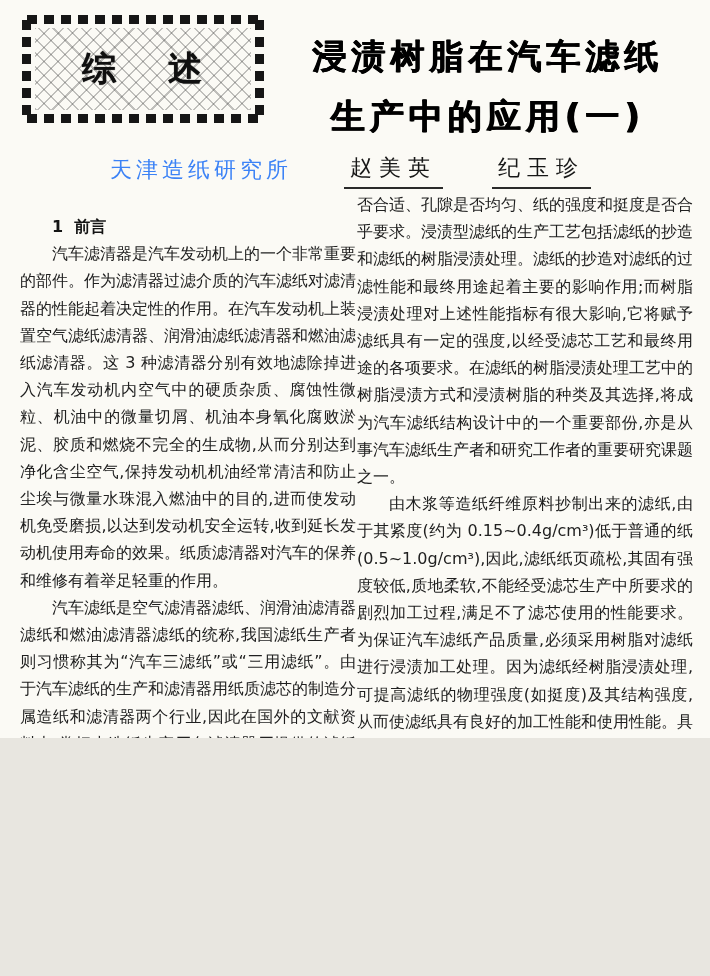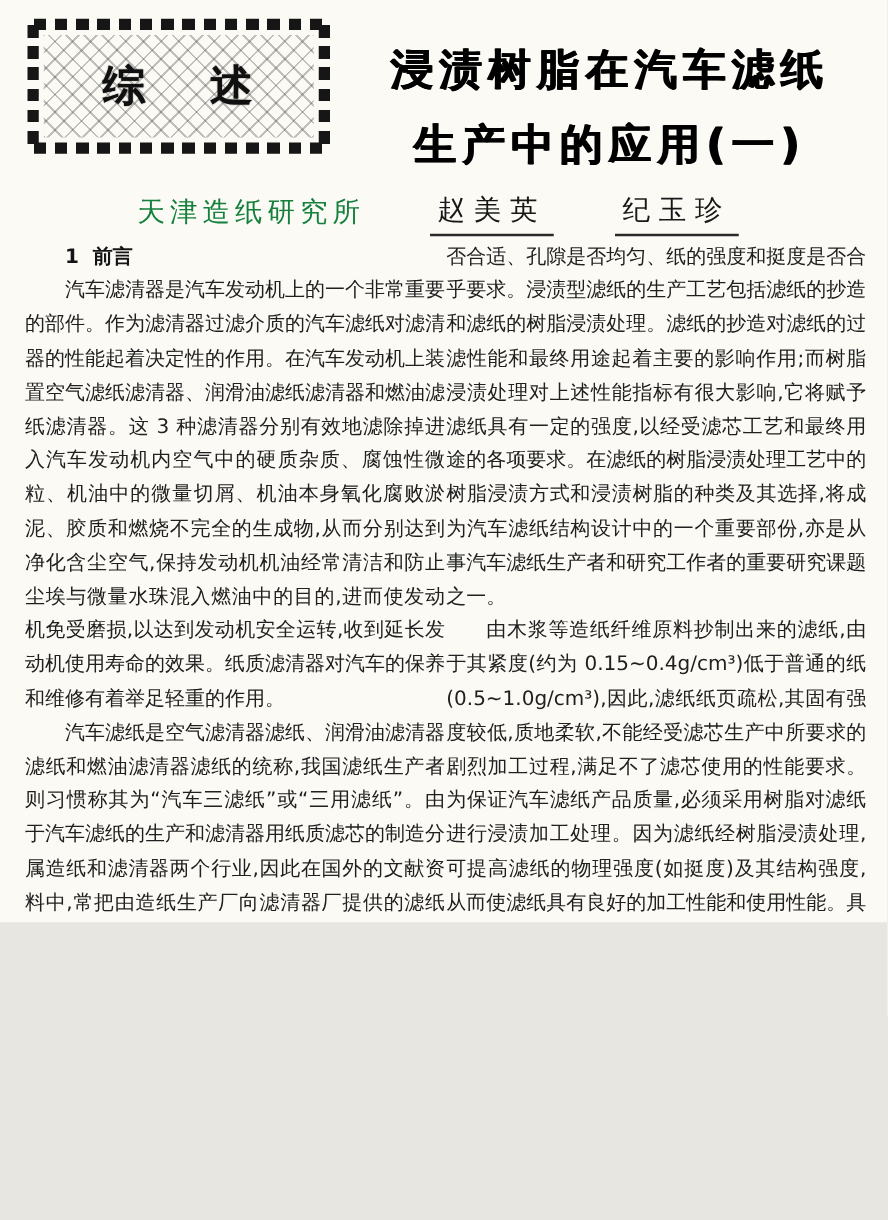--- a/index.html
+++ b/index.html
@@ -37,32 +37,32 @@
   .title{
     position:absolute;left:276px;top:26px;width:424px;
     text-align:center;font-weight:900;color:#000;
     font-size:34px;line-height:60px;letter-spacing:5px;
     text-shadow:0.6px 0 0 #000, -0.6px 0 0 #000;
   }
 
   
   .byline{position:absolute;left:0;top:152px;width:710px;height:36px;
     font-family:"DejaVu Serif", serif;}
-  .affiliation{position:absolute;left:110px;top:3px;font-size:22px;letter-spacing:4px;color:#15803d;}
+  .affiliation{position:absolute;left:110px;top:3px;font-size:22px;letter-spacing:4px;color:#3b82f6;}
   .author{position:absolute;top:1px;font-size:22px;letter-spacing:7px;color:#171717;
     border-bottom:2px solid #2a2a2a;padding:0 6px 4px 6px;}
   .author-1{left:344px;text-align:center;}
   .author-2{left:492px;}
 
   
   .col{
     position:absolute;top:191px;width:336px;height:762px;overflow:hidden;
     text-align:justify;font-size:16px;line-height:27.2px;color:#202020;
   }
-  .col-left{left:20px;}
+  .col-left{left:20px;margin-top:22px;}
   .col-right{left:357px;}
   .para{margin:0;text-indent:2em;}
   .no-indent{text-indent:0;}
   .heading{font-weight:bold;padding-left:2em;white-space:pre-wrap;color:#141414;}
 
   
   .footer-num{position:absolute;left:44px;top:941px;font-size:16px;letter-spacing:3px;color:#222;}
   .footer-rule{position:absolute;left:36px;right:0;top:969px;height:2px;background:#2c2c2c;}
 </style>
 </head>

